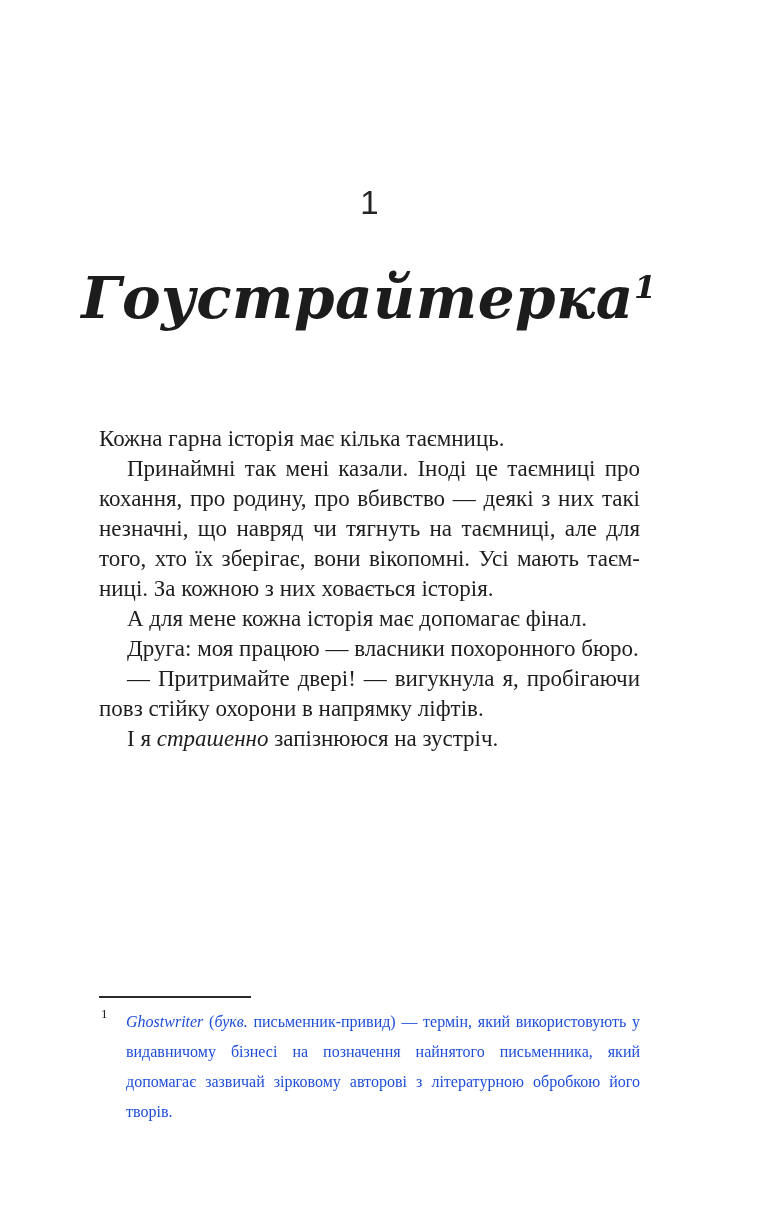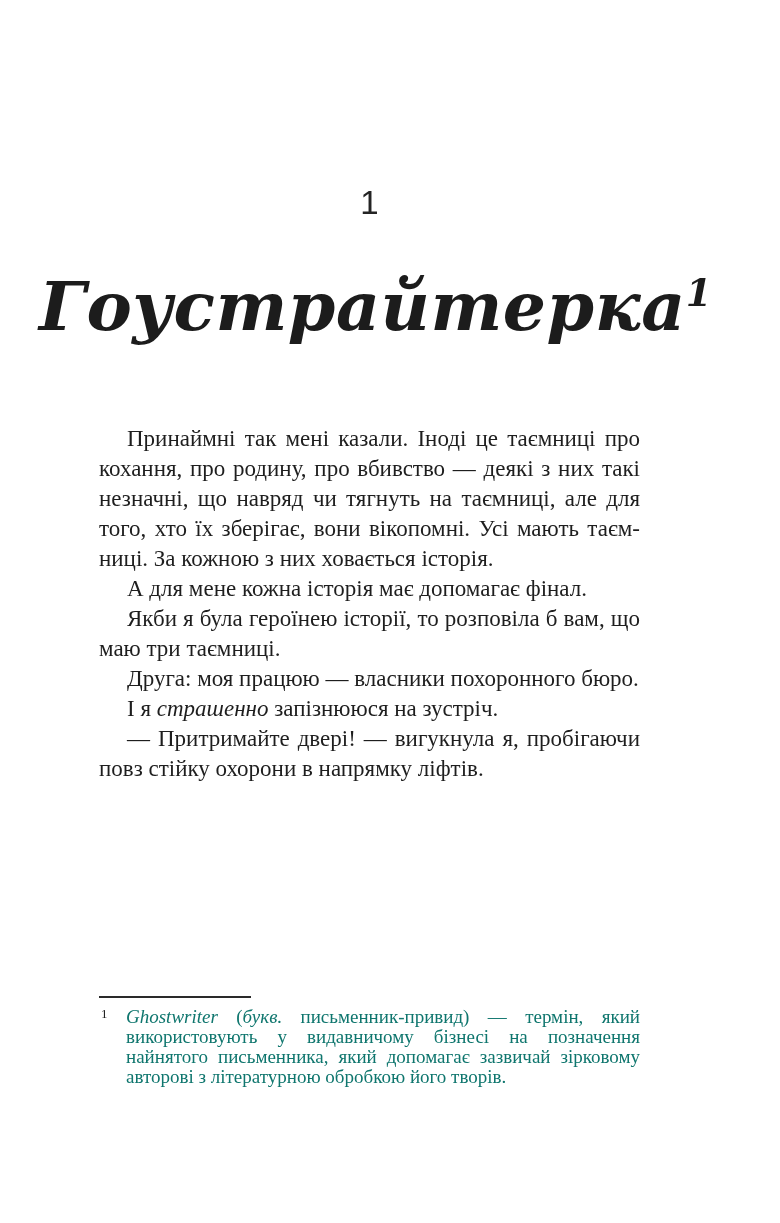--- a/index.html
+++ b/index.html
@@ -30,21 +30,21 @@
   .chapter-title {
     position: absolute;
     top: 252px;
     left: 39px;
     width: 660px;
     margin: 0;
     text-align: center;
     font-family: "DejaVu Serif", serif;
     font-style: italic;
     font-weight: bold;
-    font-size: 68px;
+    font-size: 58px;
     letter-spacing: 0.5px;
     color: #1c1c1c;
     line-height: 1.6;
   }
   .chapter-title sup {
     font-size: 55%;
     vertical-align: super;
     line-height: 0;
   }
   .body-text {
@@ -85,43 +85,43 @@
     padding-left: 27px;
   }
   .footnote-marker {
     position: absolute;
     left: 2px;
     top: -1px;
     font-size: 13px;
     color: #1e1e1e;
   }
   .footnote-text {
-    font-size: 19px;
-    line-height: 20px;
+    font-size: 16px;
+    line-height: 30px;
     text-align: justify;
     hyphens: manual;
-    color: #0f766e;
+    color: #1d4ed8;
   }
 </style>
 </head>
 <body>
 
 <div class="page">
 
   <div class="chapter-number">1</div>
 
   <h1 class="chapter-title"><span>Гоустрайтерка</span><sup>1</sup></h1>
 
   <div class="body-text" id="body-text">
+      <p class=""><span>Кожна гарна історія має кілька таємниць.</span></p>
       <p class="indent"><span>Принаймні так мені казали. Іноді це таємниці про кохання, про родину, про вбивство — деякі з них такі незначні, що навряд чи тягнуть на таємниці, але для того, хто їх зберігає, вони вікопомні. Усі мають таєм­ниці. За кожною з них ховається історія.</span></p>
       <p class="indent"><span>А для мене кожна історія має допомагає фінал.</span></p>
-      <p class="indent"><span>Якби я була героїнею історії, то розповіла б вам, що маю три таємниці.</span></p>
       <p class="indent"><span>Друга: моя працюю — власники похоронного бюро.</span></p>
+      <p class="indent"><span>— Притримайте двері! — вигукнула я, пробігаючи повз стійку охорони в напрямку ліфтів.</span></p>
       <p class="indent"><span>І я </span><em>страшенно</em><span> запізнююся на зустріч.</span></p>
-      <p class="indent"><span>— Притримайте двері! — вигукнула я, пробігаючи повз стійку охорони в напрямку ліфтів.</span></p>
     </div>
 
   <div class="footnote">
     <div class="footnote-rule"></div>
     <div class="footnote-row">
       <sup class="footnote-marker">1</sup>
       <div class="footnote-text" id="footnote-text"><em>Ghostwriter</em><span> (</span><em>букв.</em><span> письменник-привид) — термін, який використову­ють у видавничому бізнесі на позначення найнятого письменника, який допомагає зазвичай зірковому авторові з літературною оброб­кою його творів.</span></div>
     </div>
   </div>
 

